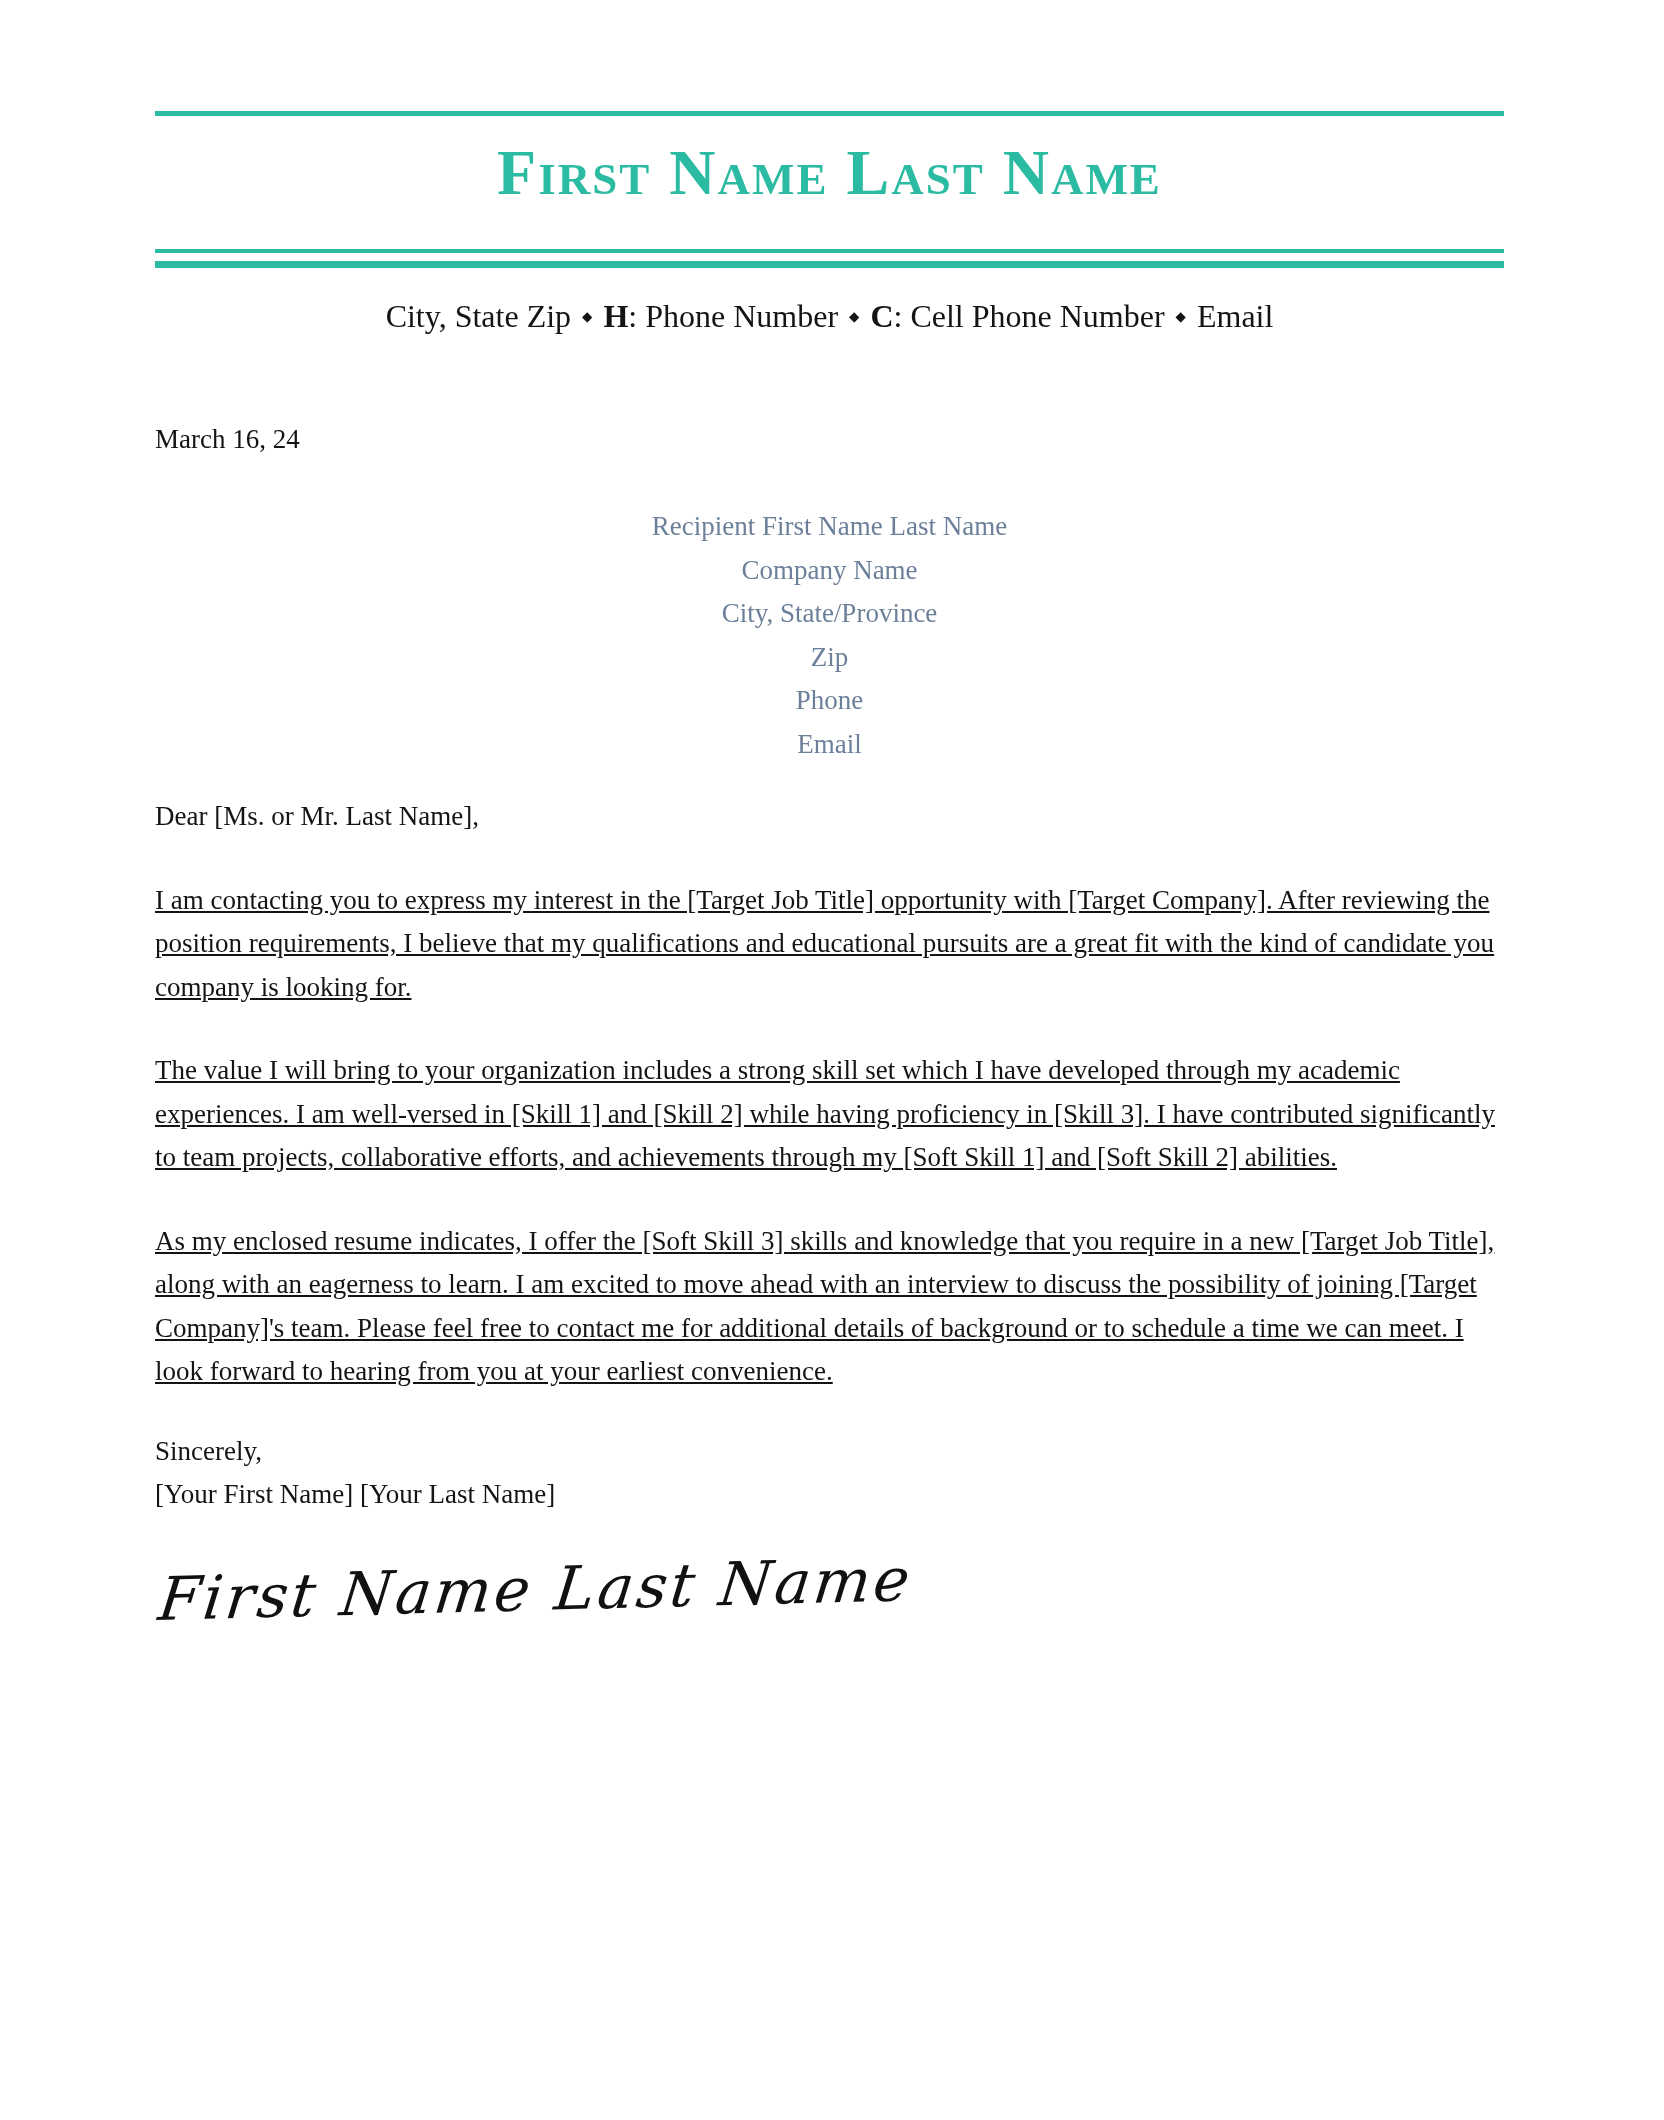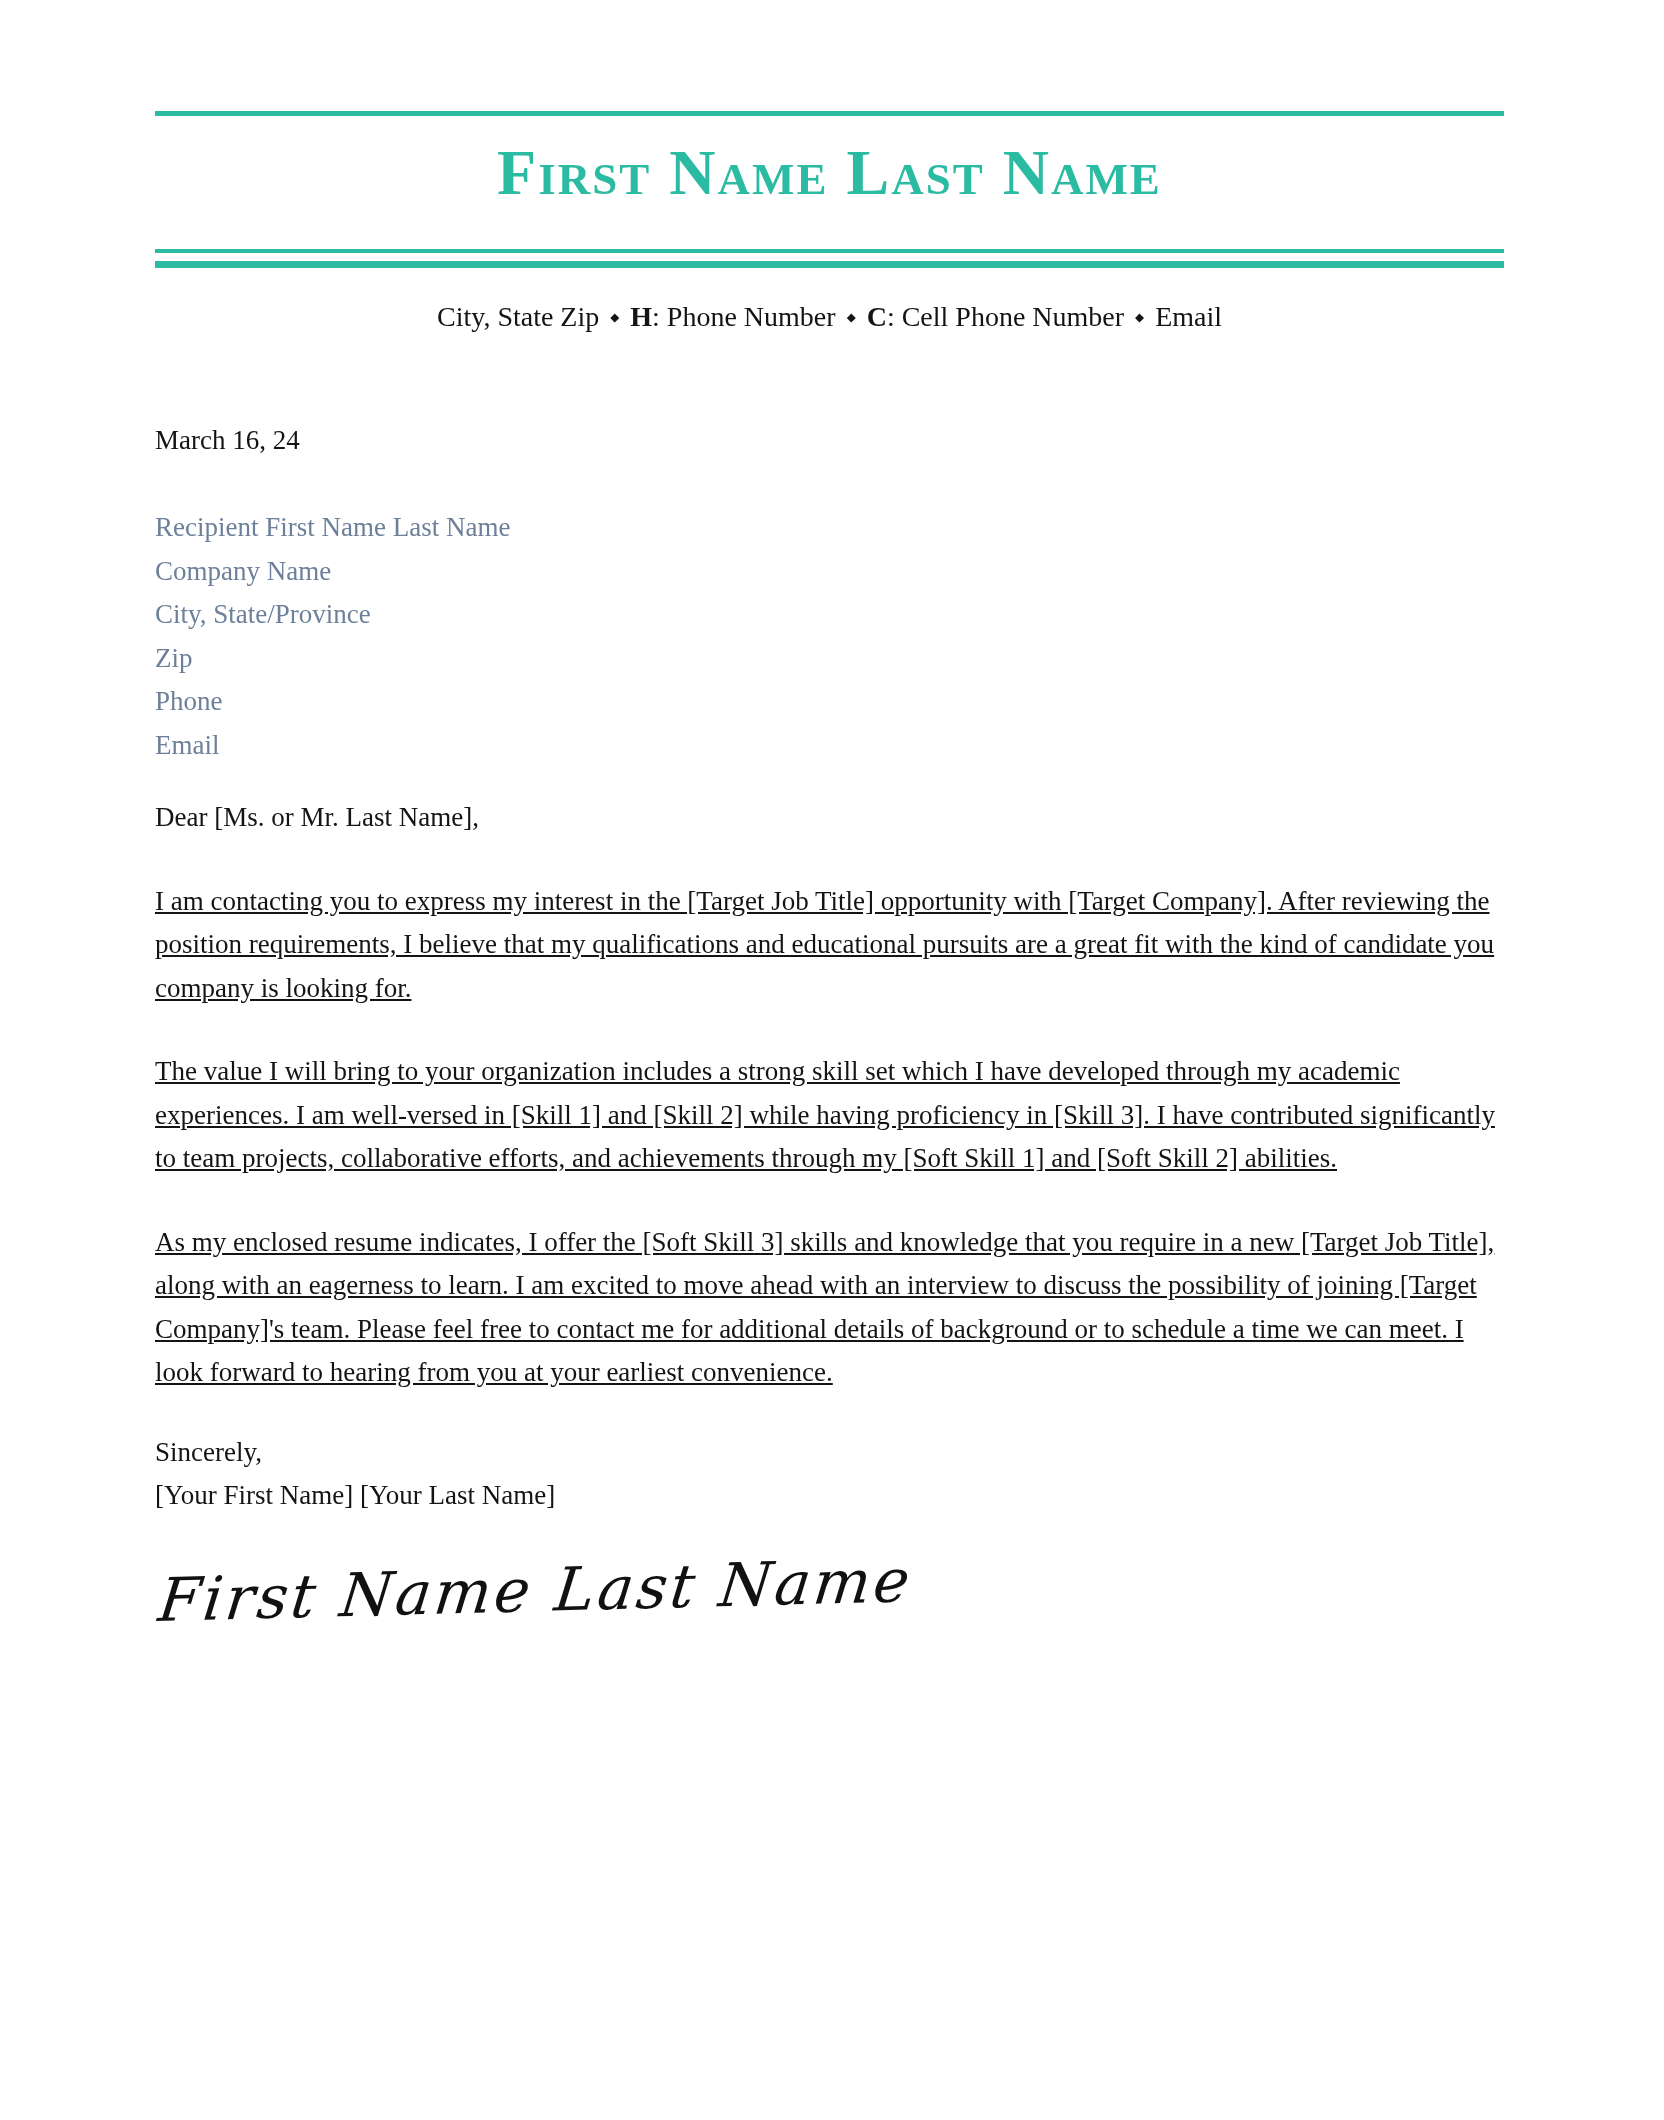--- a/index.html
+++ b/index.html
@@ -38,39 +38,40 @@
     letter-spacing: 2px;
     color: var(--accent);
   }
   .double-rule { margin-top: 39px; }
   .double-rule .rule-thin  { height: 4px; background: var(--accent); }
   .double-rule .rule-gap   { height: 8px; }
   .double-rule .rule-thick { height: 7px; background: var(--accent); }
   .contact-line {
     margin-top: 26px;
     text-align: center;
-    font-size: 28px;
+    font-size: 32px;
     line-height: 45px;
     color: var(--ink);
   }
   .contact-line .bold { font-weight: 700; }
   .sep {
     font-family: "DejaVu Sans", sans-serif;
     font-size: 0.42em;
     vertical-align: 0.42em;
     margin: 0 11px;
   }
   .body-text {
     font-size: 27px;
     line-height: 43.5px;
   }
   .date-line   { margin-top: 79px; }
   .recipient-block {
     margin-top: 44px;
     color: var(--recipient);
+    text-align: center;
   }
   .subject-line    { margin-top: 89px; }
   .salutation-line { margin-top: 29px; }
   .paragraph       { margin-top: 40px; text-decoration: underline; }
   .closing-block   { margin-top: 36px; }
   .signature {
     margin-top: 46px;
     display: inline-block;
     font-family: "DejaVu Serif", serif;
     font-style: italic;

